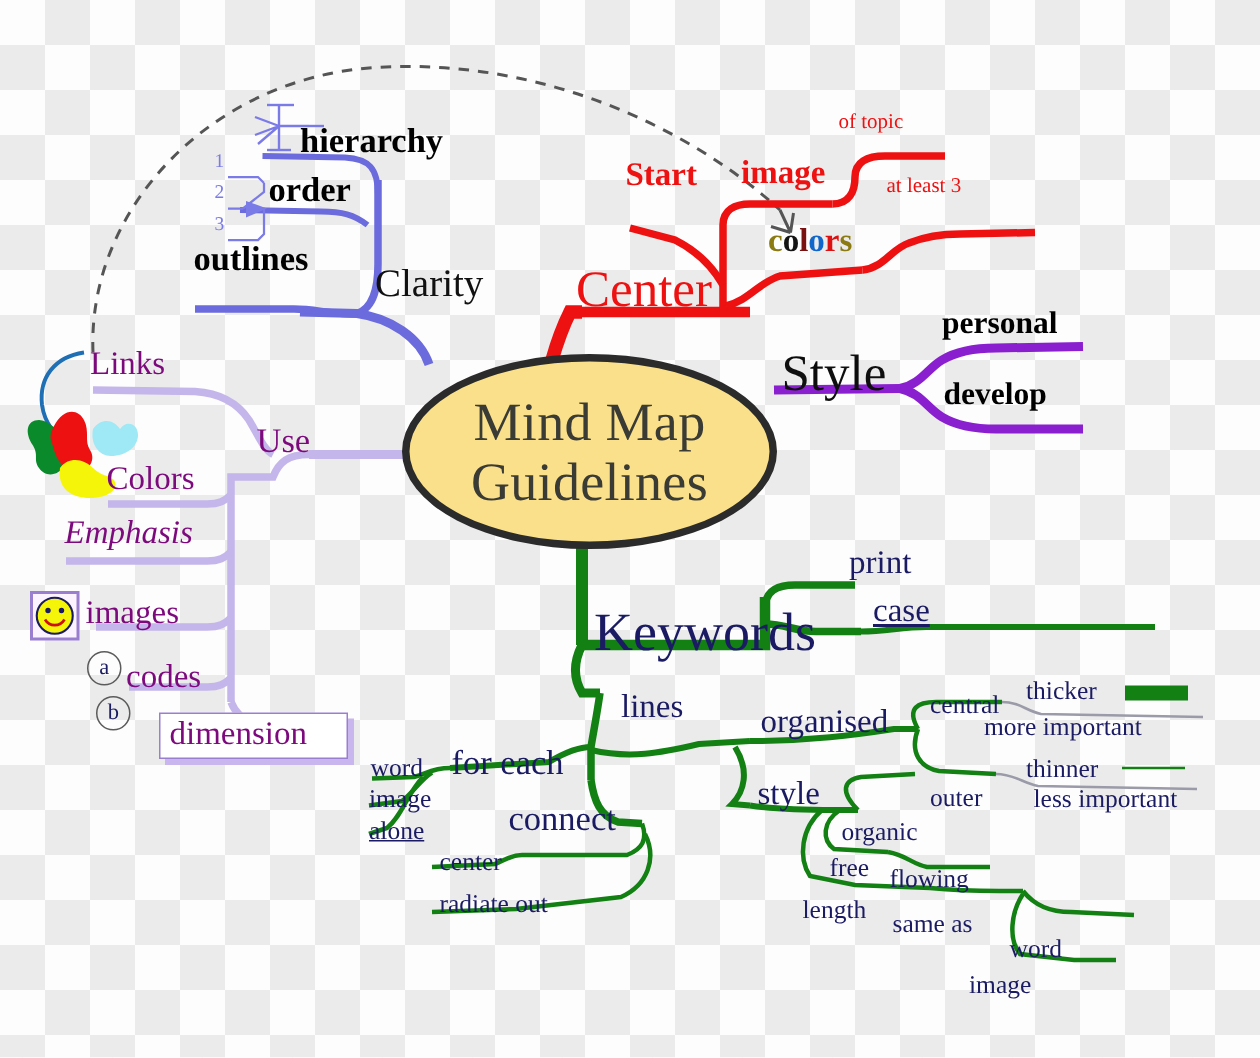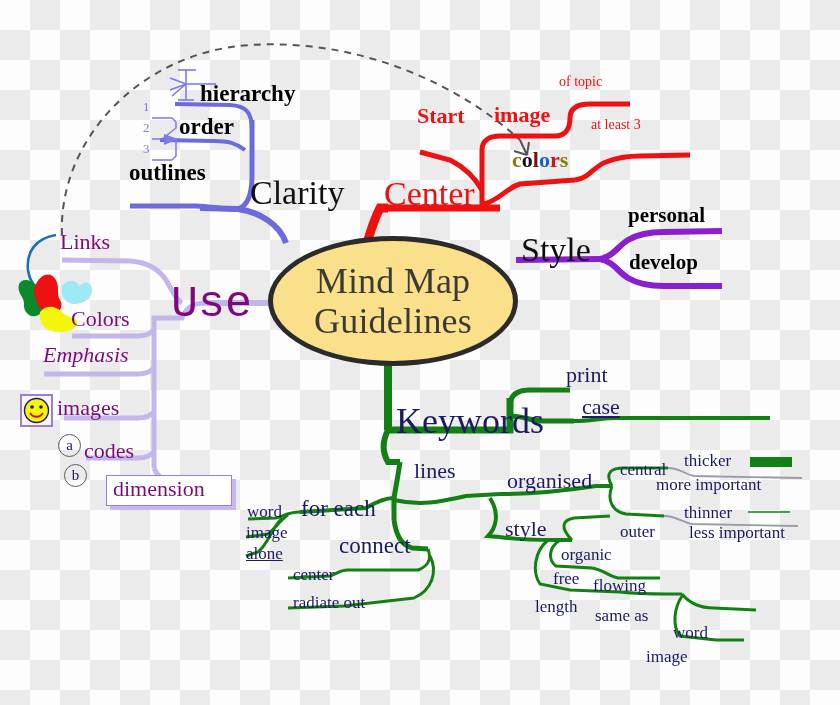--- a/index.html
+++ b/index.html
@@ -50,31 +50,31 @@
     justify-content: center;
     z-index: 6;
   }
   #center-node span {
     font-size: 36px;
     color: #3b3b35;
     line-height: 1.12;
     letter-spacing: .2px;
   }
   
-  .clarity-main { font-size: 34px; color: #111111; }
+  .clarity-main { font-size: 26px; color: #111111; }
   .clarity-sub  { font-size: 23px; color: #000000; font-weight: bold; }
   
   .center-main  { font-size: 34px; color: #ee1111; }
   .center-bold  { font-size: 22px; color: #ee1111; font-weight: bold; }
   .center-norm  { font-size: 14px; color: #ee1111; }
   
   .style-main   { font-size: 34px; color: #0e0e0e; }
   .style-sub    { font-size: 21px; color: #000000; font-weight: bold; }
   
-  .use-main     { font-size: 45px; color: #7d0a7d; font-family: Liberation Mono, monospace; }
+  .use-main     { font-size: 23px; color: #7d0a7d; }
   .use-sub      { font-size: 22px; color: #7d0a7d; }
   .use-sub-i    { font-size: 22px; color: #7d0a7d; font-style: italic; }
   
   .kw-main      { font-size: 36px; color: #1b1b63; }
   .kw-l2        { font-size: 22px; color: #1b1b63; }
   .kw-l3        { font-size: 19px; color: #1b1b63; }
   .kw-l4        { font-size: 17px; color: #1b1b63; }
   .kw-big       { font-size: 23px; color: #1b1b63; }
 
   

